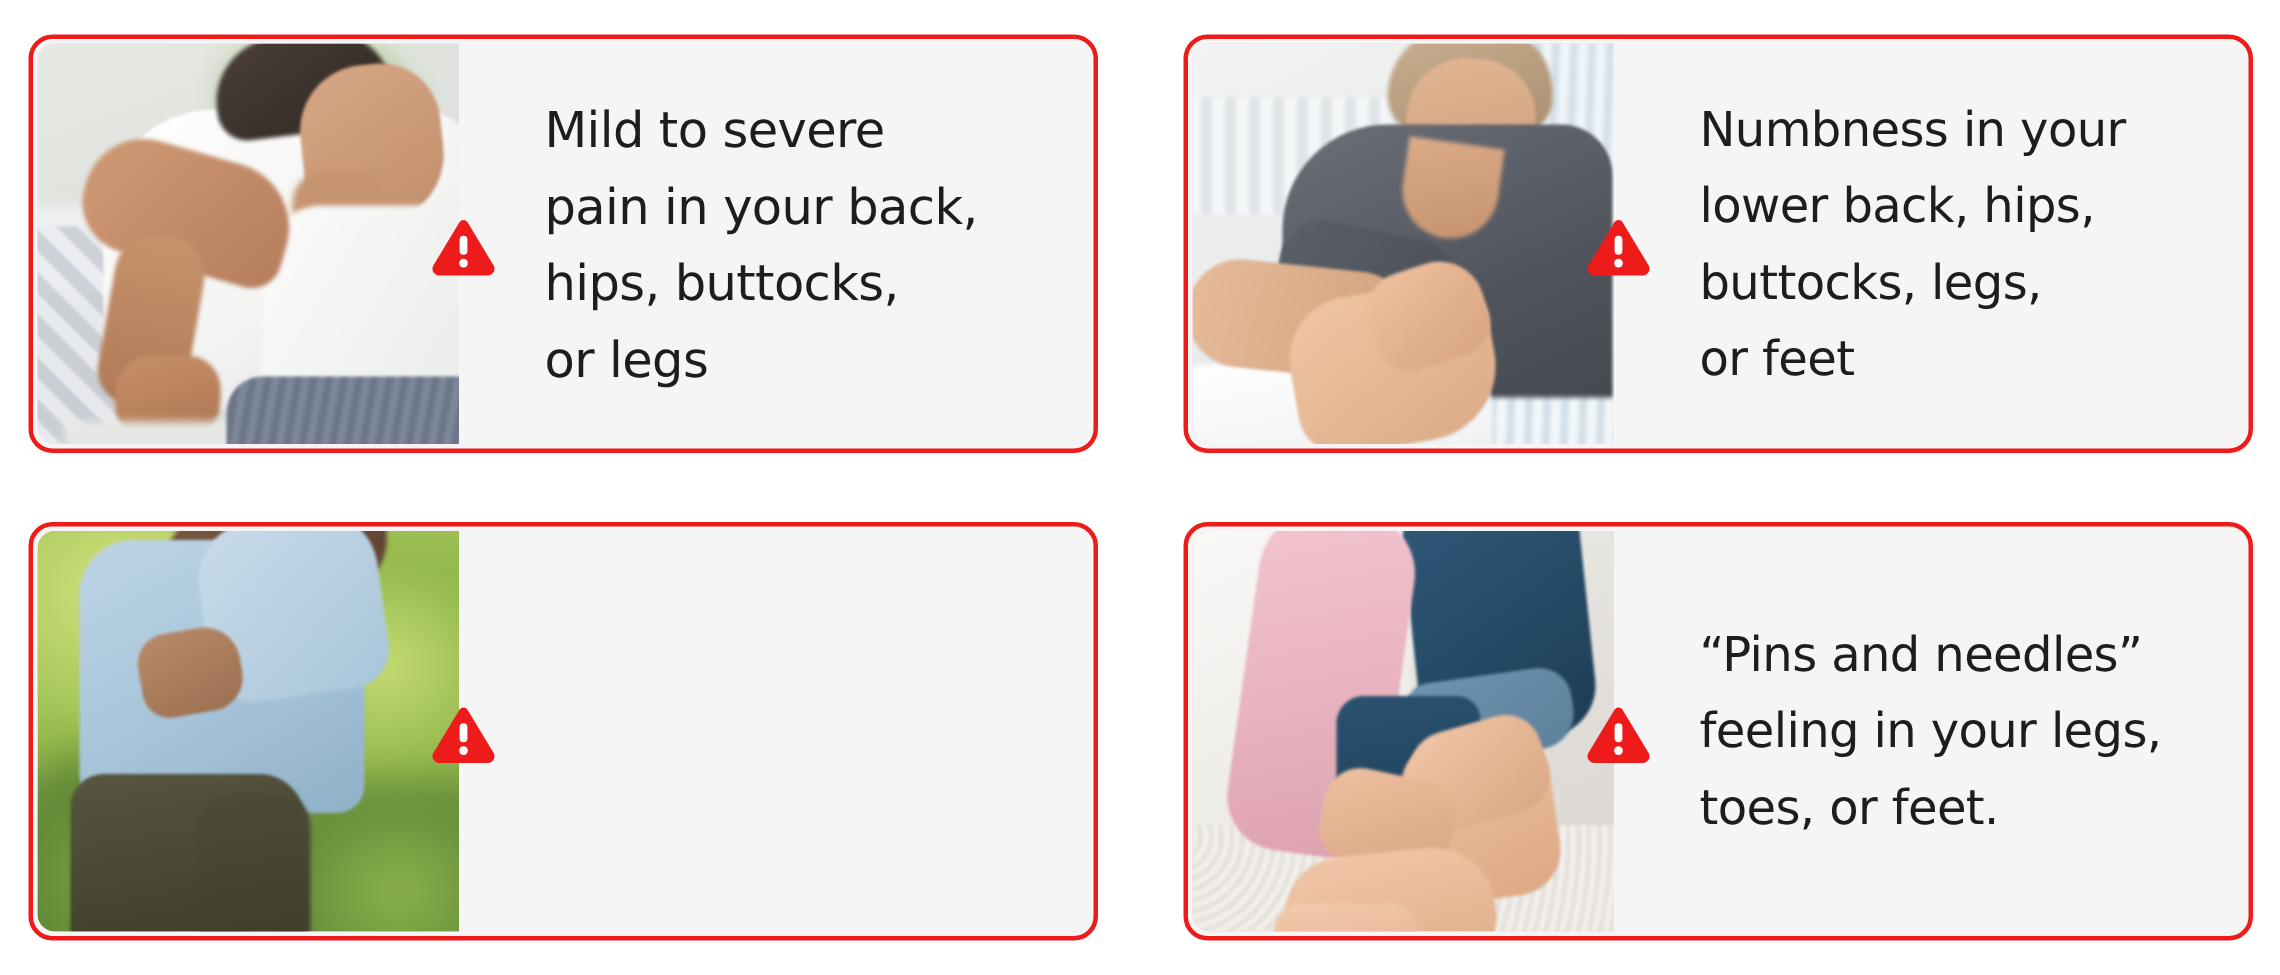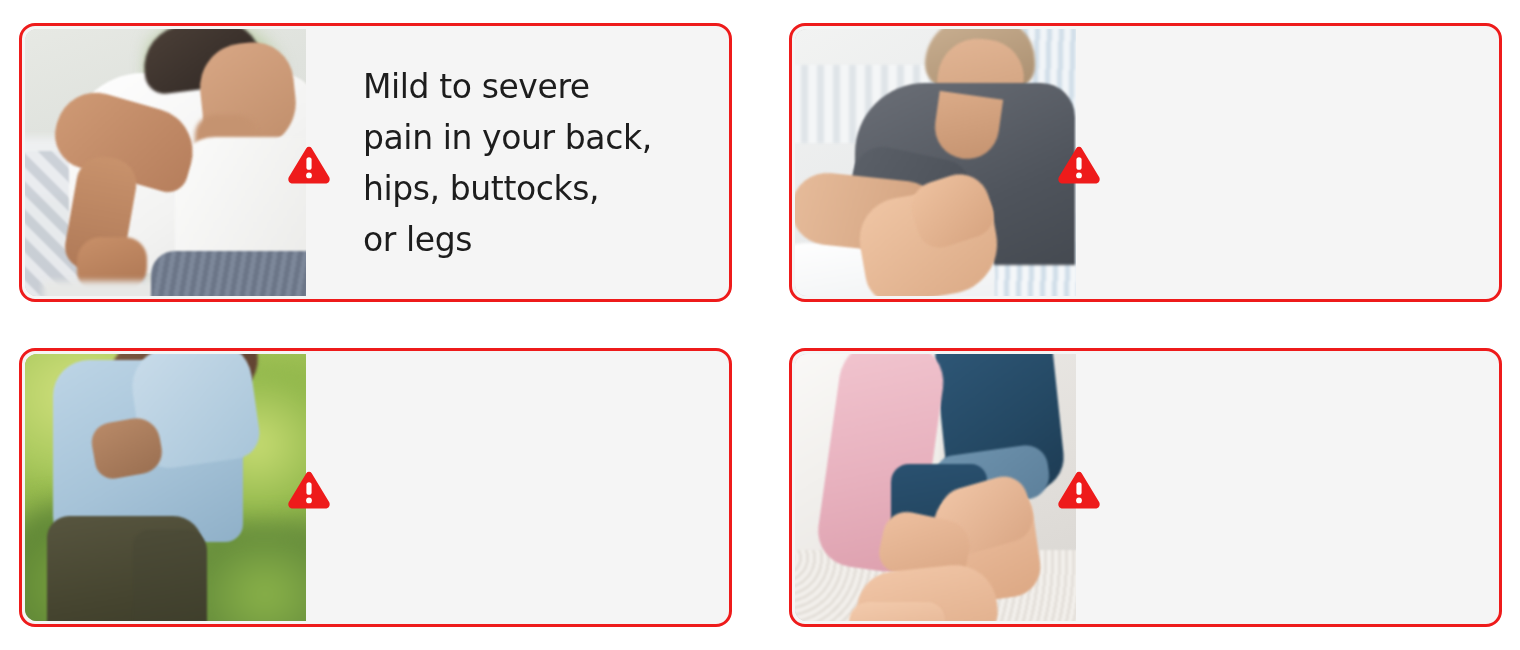--- a/index.html
+++ b/index.html
@@ -297,20 +297,26 @@
           <div class="layer p2-top"></div>
           <div class="layer p2-vneck"></div>
           <div class="layer p2-sleeve"></div>
           <div class="layer p2-sheet2"></div>
           <div class="layer p2-sheet"></div>
           <div class="layer p2-arm"></div>
           <div class="layer p2-foot"></div>
           <div class="layer p2-fingers"></div>
         </div>
 
+        <div class="text-pane">
+          <div class="caption">Numbness in your
+lower back, hips,
+buttocks, legs,
+or feet</div>
+        </div>
       </div>
 
       <div class="warn">
         <svg viewBox="0 0 44 40" aria-hidden="true">
           <path d="M19.3 3.2 L1.9 32.0 a4.4 4.4 0 0 0 3.8 6.6 h32.6 a4.4 4.4 0 0 0 3.8 -6.6 L24.7 3.2 a3.2 3.2 0 0 0 -5.4 0 Z" fill="#ee1b1b"></path>
           <rect x="19.4" y="12.2" width="5.2" height="12.6" rx="2.6" fill="#ffffff"></rect>
           <circle cx="22" cy="30.4" r="2.9" fill="#ffffff"></circle>
         </svg>
       </div>
     </div>
@@ -358,20 +364,25 @@
           <div class="layer p4-sleeve"></div>
           <div class="layer p4-cuff"></div>
           <div class="layer p4-jeansL"></div>
           <div class="layer p4-shin"></div>
           <div class="layer p4-hand2"></div>
           <div class="layer p4-hand1"></div>
           <div class="layer p4-foot"></div>
           <div class="layer p4-toes"></div>
         </div>
 
+        <div class="text-pane">
+          <div class="caption">“Pins and needles”
+feeling in your legs,
+toes, or feet.</div>
+        </div>
       </div>
 
       <div class="warn">
         <svg viewBox="0 0 44 40" aria-hidden="true">
           <path d="M19.3 3.2 L1.9 32.0 a4.4 4.4 0 0 0 3.8 6.6 h32.6 a4.4 4.4 0 0 0 3.8 -6.6 L24.7 3.2 a3.2 3.2 0 0 0 -5.4 0 Z" fill="#ee1b1b"></path>
           <rect x="19.4" y="12.2" width="5.2" height="12.6" rx="2.6" fill="#ffffff"></rect>
           <circle cx="22" cy="30.4" r="2.9" fill="#ffffff"></circle>
         </svg>
       </div>
     </div>

